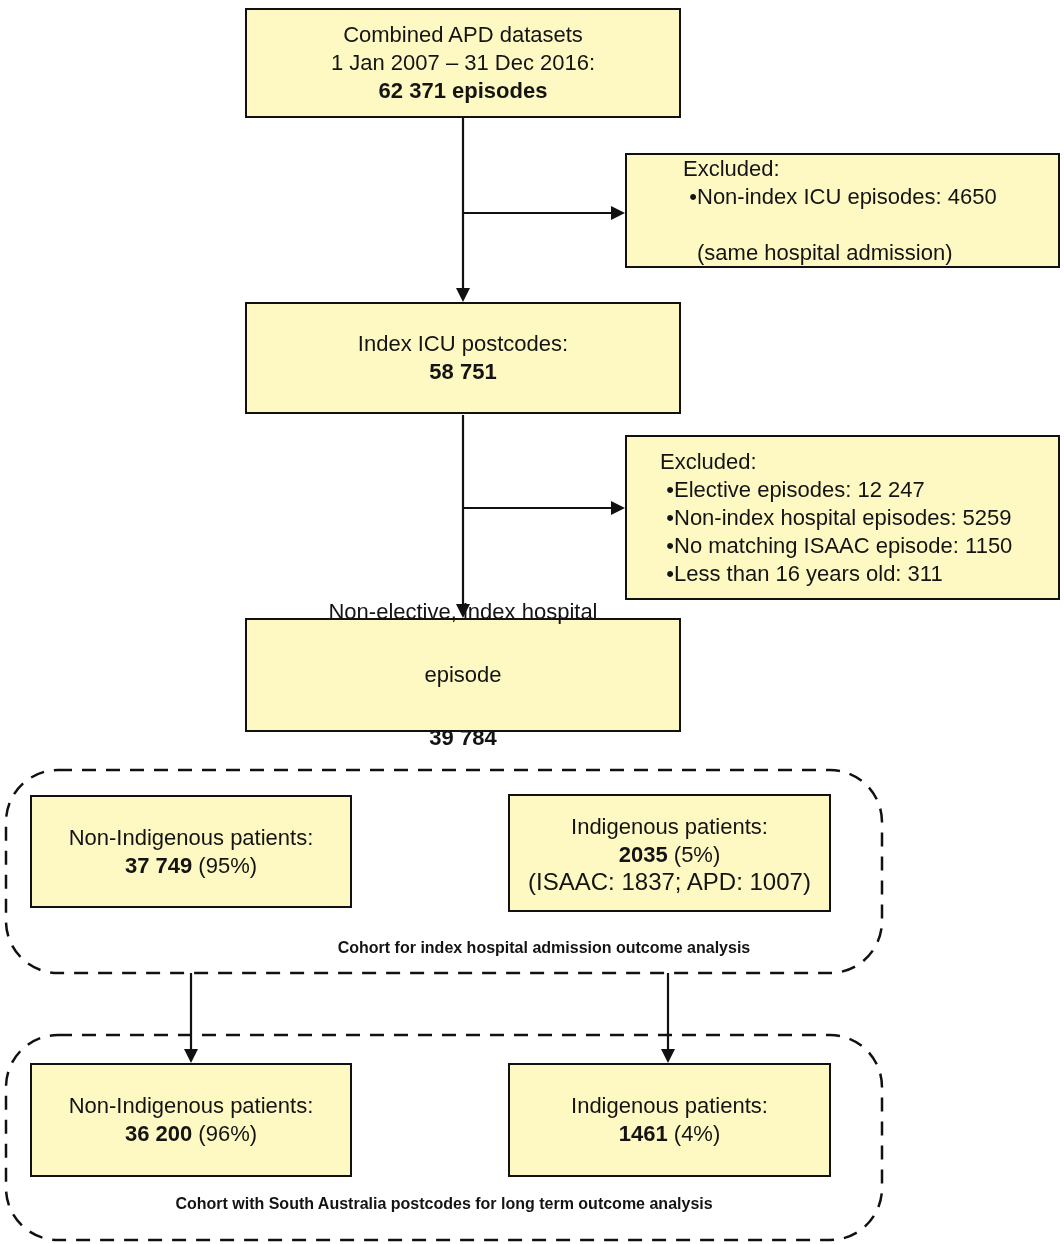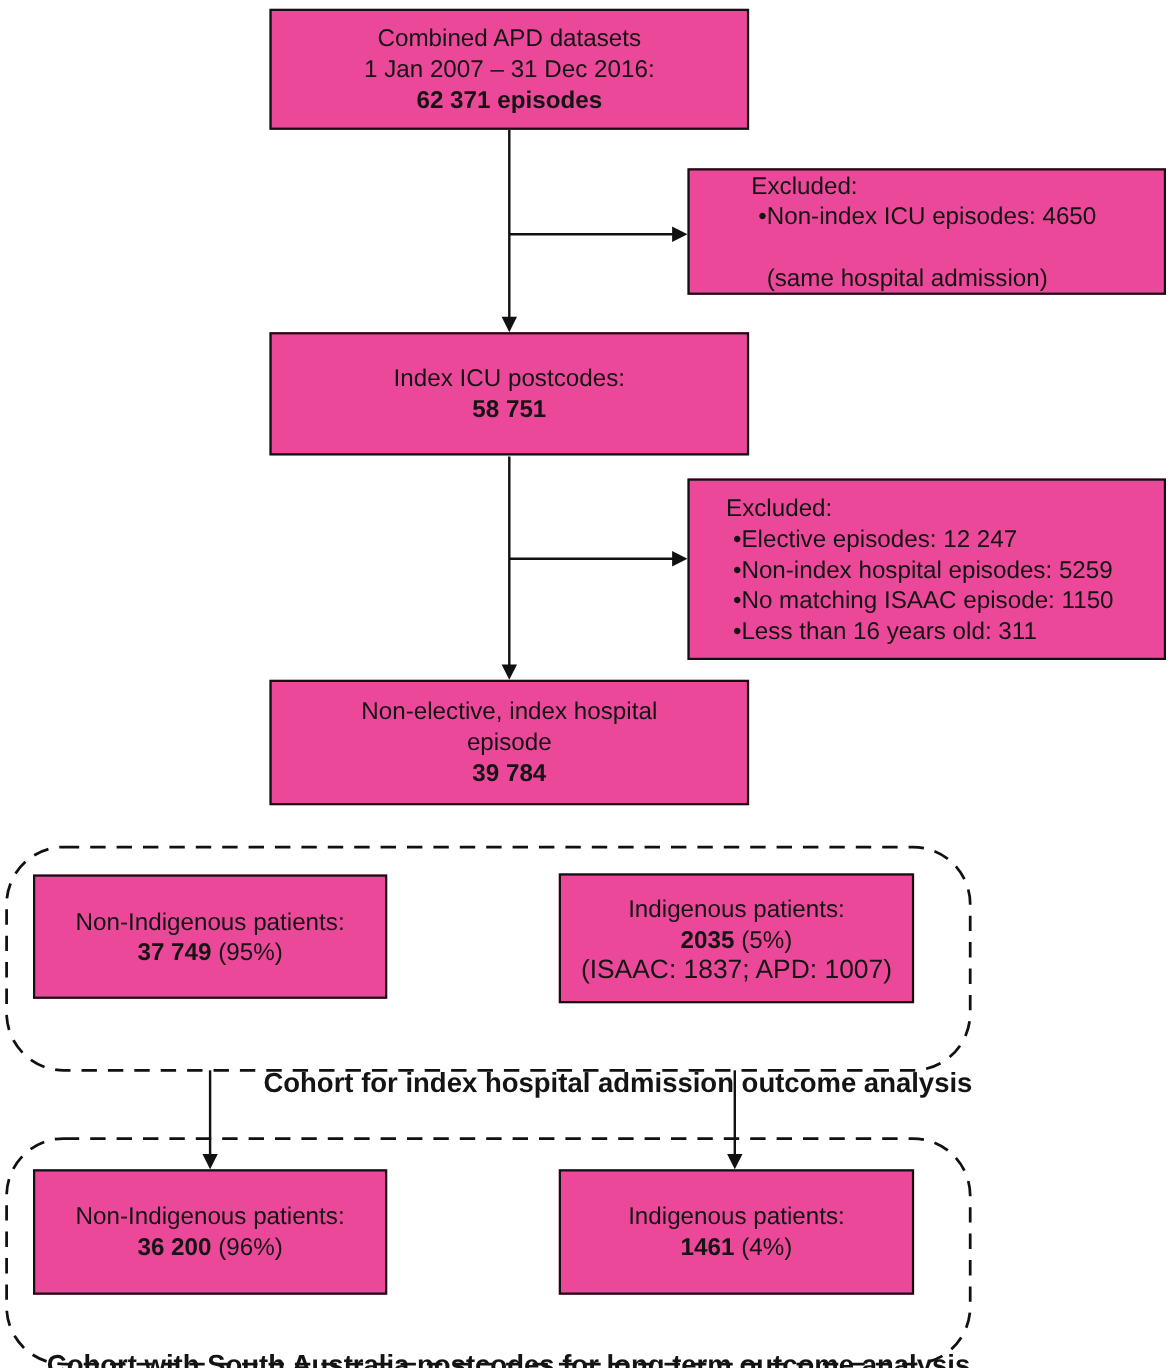--- a/index.html
+++ b/index.html
@@ -18,21 +18,21 @@
   }
   svg.overlay {
     position: absolute;
     left: 0; top: 0;
     width: 1064px; height: 1244px;
     pointer-events: none;
   }
   .sbox {
     position: absolute;
     border: 2.5px solid #111111;
-    background: #ec4899;
+    background: #fef9c3;
     box-sizing: border-box;
     display: flex;
     flex-direction: column;
     justify-content: center;
     align-items: center;
     text-align: center;
     font-size: 22px;
     line-height: 28px;
   }
   .sbox.leftalign {
@@ -41,24 +41,23 @@
   }
   .bold { font-weight: bold; text-align: right; }
   .bi { display: flex; }
   .bi .bu { width: 20px; flex: 0 0 20px; }
   .bi-note { padding-left: 20px; margin-top: 28px; }
   .heading-indent { margin-left: 6px; }
   .small-note { font-size: 24px; line-height: 25px; }
   .caption {
     position: absolute;
     font-weight: bold;
-    font-size: 25px;
+    font-size: 16px;
     line-height: 28px;
-    text-align: right;
-    margin-top: 37px;
+    text-align: center;
   }
 </style>
 </head>
 <body>
 
 <div class="canvas">
 
   <svg class="overlay" viewBox="0 0 1064 1244" xmlns="http://www.w3.org/2000/svg">
 
     <rect x="6" y="770" width="876" height="203" rx="52" fill="none" stroke="#111111" stroke-width="2.5" stroke-dasharray="14 10"></rect>
@@ -116,21 +115,21 @@
     <div class="bi">
       <span class="bu">•</span>
       <span>No matching ISAAC episode: 1150</span>
     </div>
     <div class="bi">
       <span class="bu">•</span>
       <span>Less than 16 years old: 311</span>
     </div>
   </div>
 
-  <div class="sbox" style="left:245px; top:618px; width:436px; height:114px;">
+  <div class="sbox" style="left:245px; top:618px; width:436px; height:114px;gap:35px;">
     <div>Non-elective, index hospital</div>
     <div>episode</div>
     <div class="bold">39 784</div>
   </div>
 
   <div class="sbox" style="left:30px; top:795px; width:322px; height:113px;">
     <div>Non-Indigenous patients:</div>
     <div><span class="bold">37 749</span> <span>(95%)</span></div>
   </div>
 

